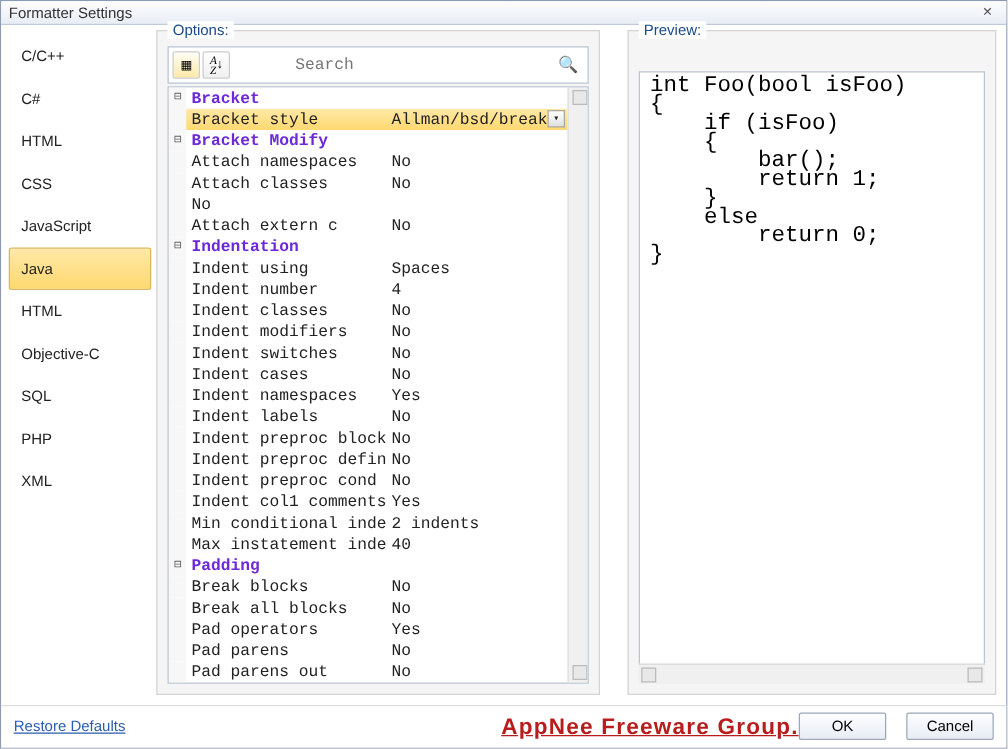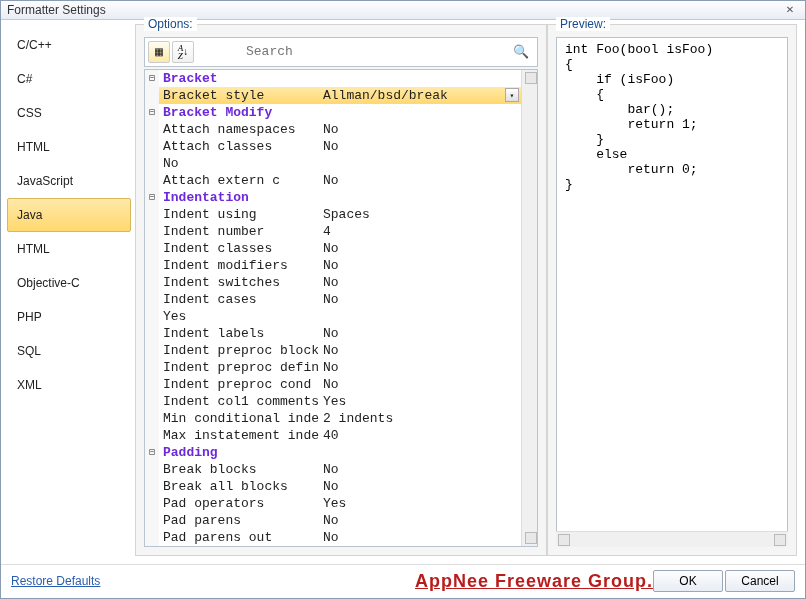--- a/index.html
+++ b/index.html
@@ -4,24 +4,24 @@
 <style>
 * { box-sizing: border-box; margin: 0; padding: 0; }
 body { font-family: Tahoma, Arial, sans-serif; font-size: 12px; background: #f0f0f0; width: 806px; height: 599px; overflow: hidden; }
 .window { width: 806px; height: 599px; background: #fff; border: 1px solid #8a9bb2; display: flex; flex-direction: column; }
 .titlebar { height: 22px; background: linear-gradient(to bottom, #fdfdfe, #e8edf5); border-bottom: 1px solid #c0c9d8; display: flex; align-items: center; padding: 0 6px; justify-content: space-between; color: #333; }
 .titlebar .close { width: 18px; height: 14px; display: flex; align-items: center; justify-content: center; cursor: pointer; color: #555; font-size: 10px; }
 .content { flex: 1; display: flex; }
 .sidebar { width: 130px; background: #fff; padding: 8px 0 0 6px; }
 .sidebar-item { padding: 10px 10px; cursor: pointer; color: #222; font-size: 12px; }
 .sidebar-item.selected { background: linear-gradient(to bottom, #ffe9a8, #ffd86f); border: 1px solid #d8b85a; border-radius: 2px; padding: 9px 9px; }
-.main { flex: 1; display: flex; gap: 0; padding: 4px 8px 8px 4px; }
+.main { flex: 1; display: flex; gap: 22px; padding: 4px 8px 8px 4px; }
 .panel { border: 1px solid #d4d4d4; background: #f5f5f5; position: relative; padding: 12px 8px 8px 8px; display: flex; flex-direction: column; }
 .panel-options { flex: 1; min-width: 0; }
-.panel-preview { width: 250px; }
+.panel-preview { width: 295px; }
 .panel-legend { position: absolute; top: -8px; left: 8px; background: #fff; padding: 0 4px; color: #1a4a8a; font-size: 12px; }
 .toolbar { display: flex; align-items: center; gap: 2px; border: 1px solid #b8c4d0; background: #fff; padding: 3px; margin-bottom: 2px; }
 .tool-btn { width: 22px; height: 22px; border: 1px solid #ccc; background: linear-gradient(to bottom,#fefdf4,#fdeaa8); display: flex; align-items: center; justify-content: center; cursor: pointer; font-size: 10px; border-radius: 2px; }
 .tool-btn.az { background: linear-gradient(to bottom,#fff,#f0f0f0); font-family: 'Times New Roman', serif; font-style: italic; font-size: 11px; }
 .search-wrap { flex: 1; display: flex; align-items: center; padding: 0 4px; margin-left: 44px; }
 .search-input { flex: 1; border: none; outline: none; font-family: 'Courier New', monospace; font-size: 13px; color: #888; padding: 2px; }
 .search-icon { color: #3a7abf; font-size: 13px; cursor: pointer; }
 .prop-grid { flex: 1; border: 1px solid #b8c4d0; background: #fff; overflow: hidden; display: flex; }
 .prop-scroll { flex: 1; overflow: hidden; }
 .prop-scrollbar { width: 16px; background: #f0f0f0; border-left: 1px solid #ddd; position: relative; }
@@ -30,51 +30,51 @@
 .prop-scrollbar::after { bottom: 2px; }
 .prop-row { display: flex; height: 17px; line-height: 17px; font-family: 'Courier New', monospace; font-size: 13px; }
 .prop-exp { width: 14px; text-align: center; color: #666; cursor: pointer; font-size: 10px; background: #f7f7f7; }
 .prop-name { width: 160px; padding-left: 4px; color: #222; white-space: nowrap; overflow: hidden; }
 .prop-val { flex: 1; padding-left: 4px; color: #222; white-space: nowrap; }
 .prop-row.group .prop-name, .prop-row.group .prop-val { color: #6d28d9; font-weight: bold; }
 .prop-row.group { background: #fff; }
 .prop-row.selected { background: linear-gradient(to bottom, #ffe9a8, #ffd86f); }
 .prop-row.selected .prop-val { display: flex; align-items: center; }
 .prop-row.selected .dd { margin-left: auto; margin-right: 2px; width: 14px; height: 14px; border: 1px solid #aaa; background: linear-gradient(to bottom,#fff,#e0e0e0); display: flex; align-items: center; justify-content: center; font-size: 8px; cursor: pointer; }
-.preview-box { flex: 1; background: #fff; border: 1px solid #b8c4d0; overflow: auto; font-family: 'Courier New', monospace; font-size: 13px; padding: 4px 8px; white-space: pre; color: #000; line-height: 15px; }
+.preview-box { flex: 1; background: #fff; border: 1px solid #b8c4d0; overflow: auto; font-family: 'Courier New', monospace; font-size: 18px; padding: 4px 8px; white-space: pre; color: #000; line-height: 15px; margin-top: 20px; }
 .footer { height: 40px; border-top: 1px solid #ddd; display: flex; align-items: center; padding: 0 10px; background: #fff; }
 .restore { color: #2a5db0; text-decoration: underline; cursor: pointer; font-size: 12px; }
 .watermark { flex: 1; text-align: right; color: #b91c1c; font-size: 18px; font-weight: bold; letter-spacing: 1px; font-family: Arial, sans-serif; text-decoration: underline; }
-.footer-btns { display: flex; gap: 2px; }
+.footer-btns { display: flex; gap: 16px; }
 .footer-btn { min-width: 70px; height: 22px; border: 1px solid #9aa7b8; background: linear-gradient(to bottom,#fdfdfe,#e8edf5); cursor: pointer; font-size: 12px; border-radius: 2px; }
 .hscroll { height: 16px; background: #f0f0f0; border-top: 1px solid #ddd; margin-top: -1px; position: relative; }
 .hscroll::before, .hscroll::after { content: ''; position: absolute; top: 2px; width: 10px; height: 10px; background: #e8e8e8; border: 1px solid #bbb; }
 .hscroll::before { left: 2px; }
 .hscroll::after { right: 2px; }
 </style>
 </head>
 <body>
 
 <div class="window">
   <div class="titlebar">
     <span>Formatter Settings</span>
     <span class="close">✕</span>
   </div>
   <div class="content">
     <div class="sidebar" id="sidebar">
         <div class="sidebar-item">C/C++</div>
         <div class="sidebar-item">C#</div>
+        <div class="sidebar-item">HTML</div>
         <div class="sidebar-item">CSS</div>
-        <div class="sidebar-item">HTML</div>
         <div class="sidebar-item">JavaScript</div>
         <div class="sidebar-item selected">Java</div>
         <div class="sidebar-item">HTML</div>
         <div class="sidebar-item">Objective-C</div>
+        <div class="sidebar-item">SQL</div>
         <div class="sidebar-item">PHP</div>
-        <div class="sidebar-item">SQL</div>
         <div class="sidebar-item">XML</div>
       </div>
     <div class="main">
       <div class="panel panel-options">
         <span class="panel-legend">Options:</span>
         <div class="toolbar">
           <div class="tool-btn">▦</div>
           <div class="tool-btn az">
               <span style="font-size:9px;line-height:8px">A<br>Z</span>
               <span style="font-size:10px">↓</span>
@@ -150,20 +150,21 @@
                 <span class="prop-name">Indent switches</span>
                 <span class="prop-val">No</span>
               </div>
               <div class="prop-row">
                 <span class="prop-exp"></span>
                 <span class="prop-name">Indent cases</span>
                 <span class="prop-val">No</span>
               </div>
               <div class="prop-row">
                 <span class="prop-exp"></span>
+                <span class="prop-name">Indent namespaces</span>
                 <span class="prop-val">Yes</span>
               </div>
               <div class="prop-row">
                 <span class="prop-exp"></span>
                 <span class="prop-name">Indent labels</span>
                 <span class="prop-val">No</span>
               </div>
               <div class="prop-row">
                 <span class="prop-exp"></span>
                 <span class="prop-name">Indent preproc block</span>

